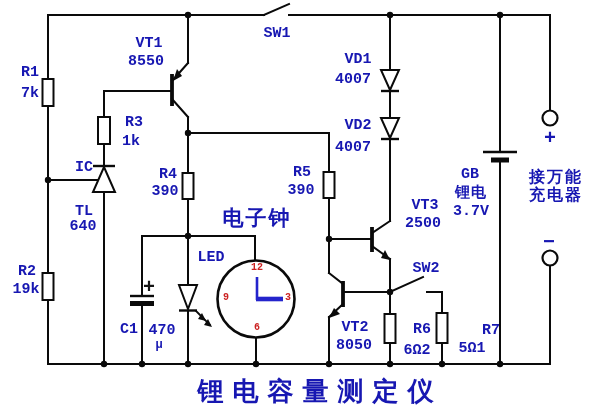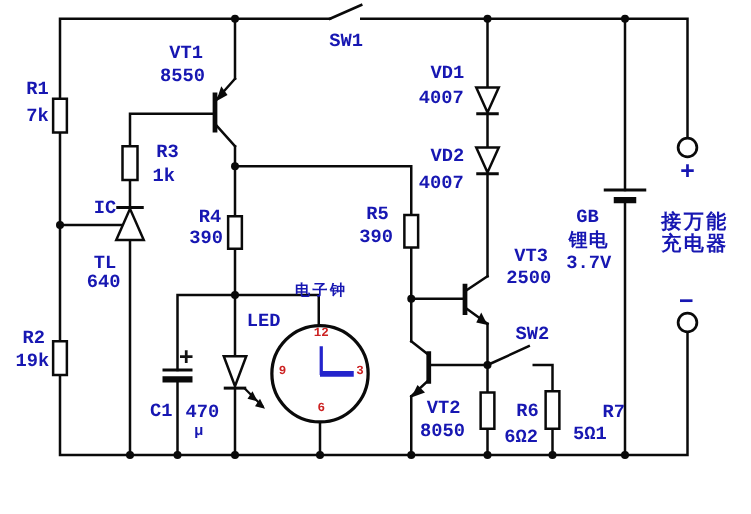--- a/index.html
+++ b/index.html
@@ -17,21 +17,21 @@
   .thin{stroke:var(--wire_black);stroke-width:2.4;fill:none;}
   .thick{stroke:var(--wire_black);stroke-width:5;fill:none;}
   .dot{fill:var(--wire_black);stroke:none;}
   .ah{fill:var(--wire_black);stroke:none;}
   .term{fill:#ffffff;stroke:var(--wire_black);stroke-width:2.2;}
   .hand-v{stroke:var(--hand_blue);stroke-width:2.6;stroke-linecap:butt;}
   .hand-h{stroke:var(--hand_blue);stroke-width:4.6;stroke-linecap:butt;}
   .lbl{position:absolute;transform:translate(-50%,-50%);white-space:nowrap;line-height:1;
        font-weight:bold;font-size:15px;color:var(--accent_blue);}
   .cn{font-family:"DejaVu Sans",sans-serif;font-size:16px;letter-spacing:2px;}
-  .cn-md{font-family:"DejaVu Sans",sans-serif;font-size:12px;letter-spacing:2px;margin-top:14px;}
+  .cn-md{font-family:"DejaVu Sans",sans-serif;font-size:21px;letter-spacing:2px;}
   .cn-sm{font-family:"DejaVu Sans",sans-serif;font-size:15px;letter-spacing:1px;}
   .red{color:var(--numeral_red);font-size:10px;}
   .blk{color:#141414;font-size:15px;}
   .sign{font-size:20px;}
   .unit{font-size:12px;}
   .title{font-family:"DejaVu Sans",sans-serif;font-size:26px;letter-spacing:9px;
          color:var(--title_blue);}
 </style>
 </head>
 <body>
@@ -213,13 +213,14 @@
   <div class="lbl" style="left:422px;top:329px">R6</div>
   <div class="lbl" style="left:417px;top:350px">6Ω2</div>
   <div class="lbl" style="left:491px;top:330px">R7</div>
   <div class="lbl" style="left:472px;top:348px">5Ω1</div>
 
   <div class="lbl red" style="left:257px;top:268px">12</div>
   <div class="lbl red" style="left:288px;top:298px">3</div>
   <div class="lbl red" style="left:257px;top:328px">6</div>
   <div class="lbl red" style="left:226px;top:298px">9</div>
 
+  <div class="lbl title" style="left:320px;top:391px">锂电容量测定仪</div>
 </div>
 
 </body></html>

